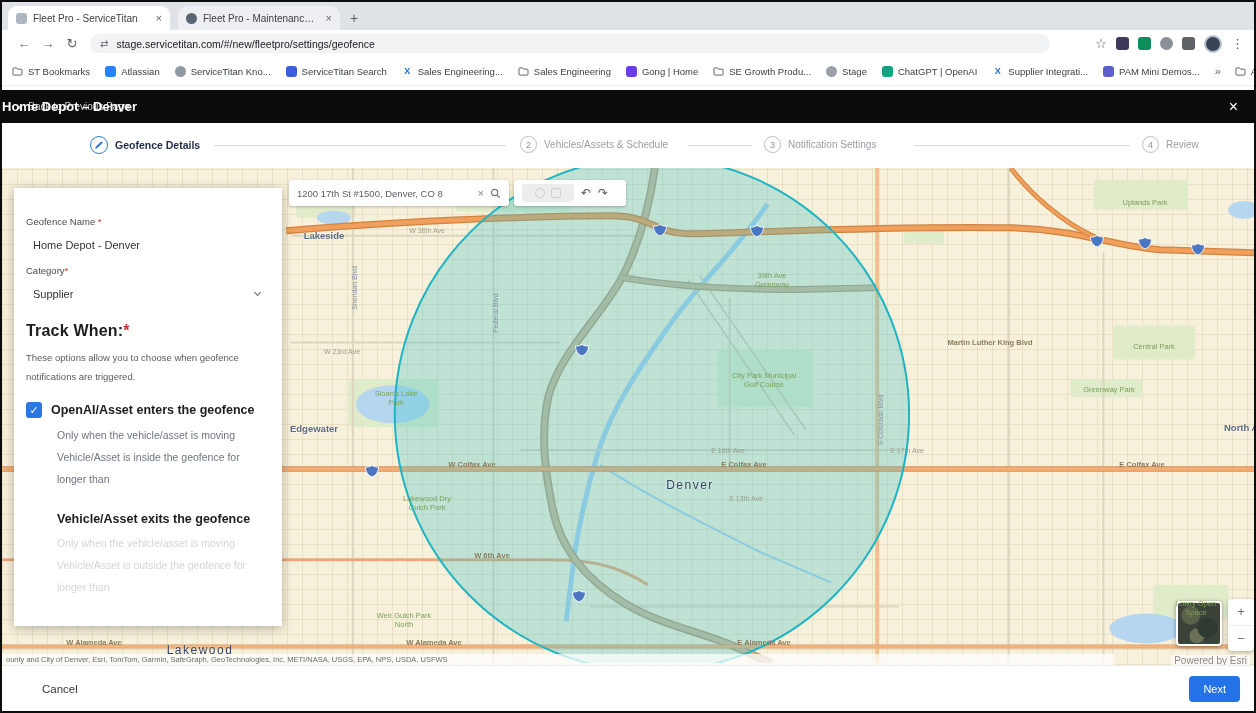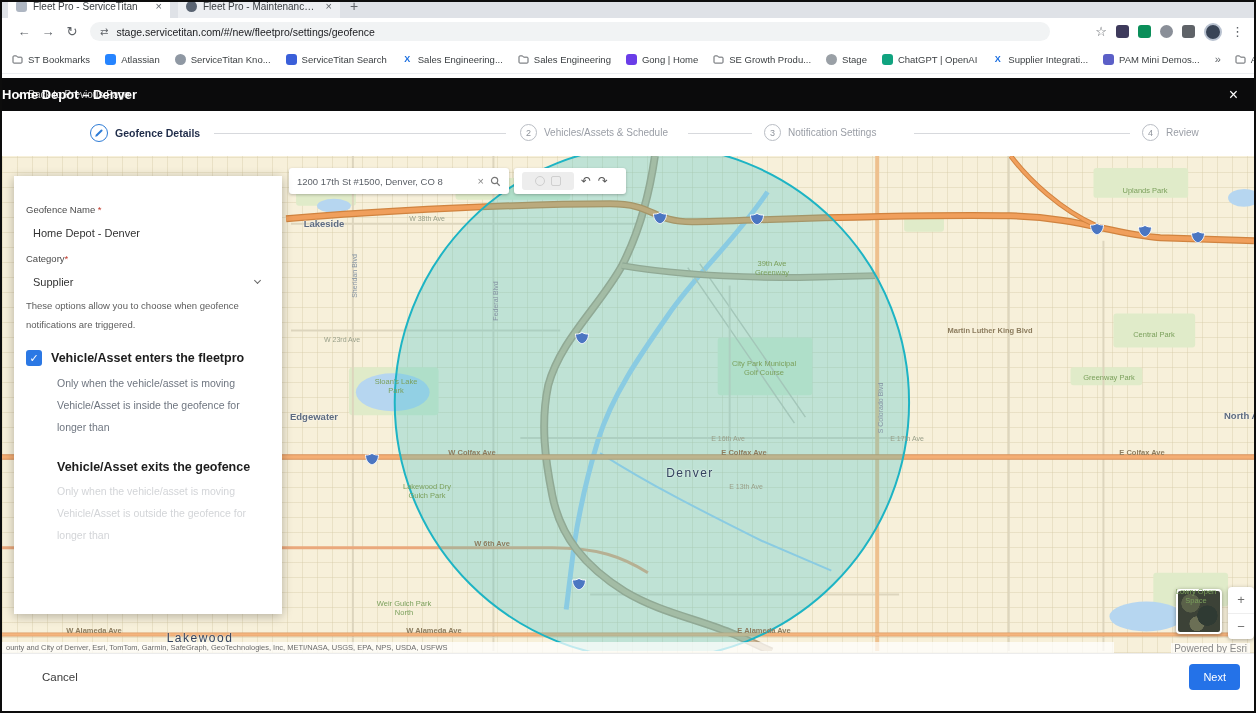--- a/index.html
+++ b/index.html
@@ -1,20 +1,20 @@
 <!DOCTYPE html>
 <html><head>
 <meta charset="utf-8">
 <style>
   html,body{margin:0;padding:0;background:#888;font-family:"Liberation Sans","DejaVu Sans",sans-serif;}
   *{box-sizing:border-box;}
   .window{position:relative;width:1256px;height:713px;border:2px solid #0d0d0d;background:#fff;overflow:hidden;margin:0 auto;}
 
   
-  .tabstrip{height:16px;background:#dfe2e7;display:flex;align-items:flex-end;padding-left:6px;position:relative;}
+  .tabstrip{height:28px;background:#dfe2e7;display:flex;align-items:flex-end;padding-left:6px;position:relative;}
   .tab{display:flex;align-items:center;height:24px;width:162px;padding:0 8px;border-radius:9px 9px 0 0;font-size:10px;color:#3c4043;}
   .tab.active{background:#fff;}
   .tab.inactive{background:rgba(255,255,255,.45);margin-left:8px;}
   .favicon{width:11px;height:11px;border-radius:3px;background:#aeb6c2;margin-right:6px;flex:0 0 auto;}
   .favicon.round{border-radius:50%;background:#5a6472;}
   .tab-title{flex:1;white-space:nowrap;overflow:hidden;text-overflow:ellipsis;}
   .tab-close{color:#5f6368;font-size:11px;margin-left:6px;cursor:default;}
   .newtab{font-size:14px;color:#5f6368;margin:0 0 4px 10px;}
 
   .navbar{height:27px;background:#fff;display:flex;align-items:center;padding:0 10px;}
@@ -350,25 +350,26 @@
       <div class="fld-label"><span>Geofence Name </span><span class="req">*</span></div>
       <div class="fld-value">
           <span>Home Depot - Denver</span>
         </div>
       <div class="fld-label"><span>Category</span><span class="req">*</span></div>
       <div class="fld-value">
           <span>Supplier</span>
           <span class="chev down"></span>
         </div>
 
+      <div class="track-title"><span>Track When:</span><span class="req">*</span></div>
       <div class="track-desc">These options allow you to choose when geofence notifications are triggered.</div>
 
       <div class="opt-row">
         <span class="checkbox">✓</span>
-        <span class="opt-label">Vehicle/Asset enters the fleetpro</span>
+        <span class="opt-label">OpenAI/Asset enters the geofence</span>
       </div>
       <div class="subs" id="enter-subs">
           <div class="sub-opt">Only when the vehicle/asset is moving</div>
           <div class="sub-opt">Vehicle/Asset is inside the geofence for longer than</div>
         </div>
 
       <div class="opt-label exit-head">Vehicle/Asset exits the geofence</div>
       <div class="subs" id="exit-subs">
           <div class="sub-opt faint">Only when the vehicle/asset is moving</div>
           <div class="sub-opt faint">Vehicle/Asset is outside the geofence for longer than</div>

